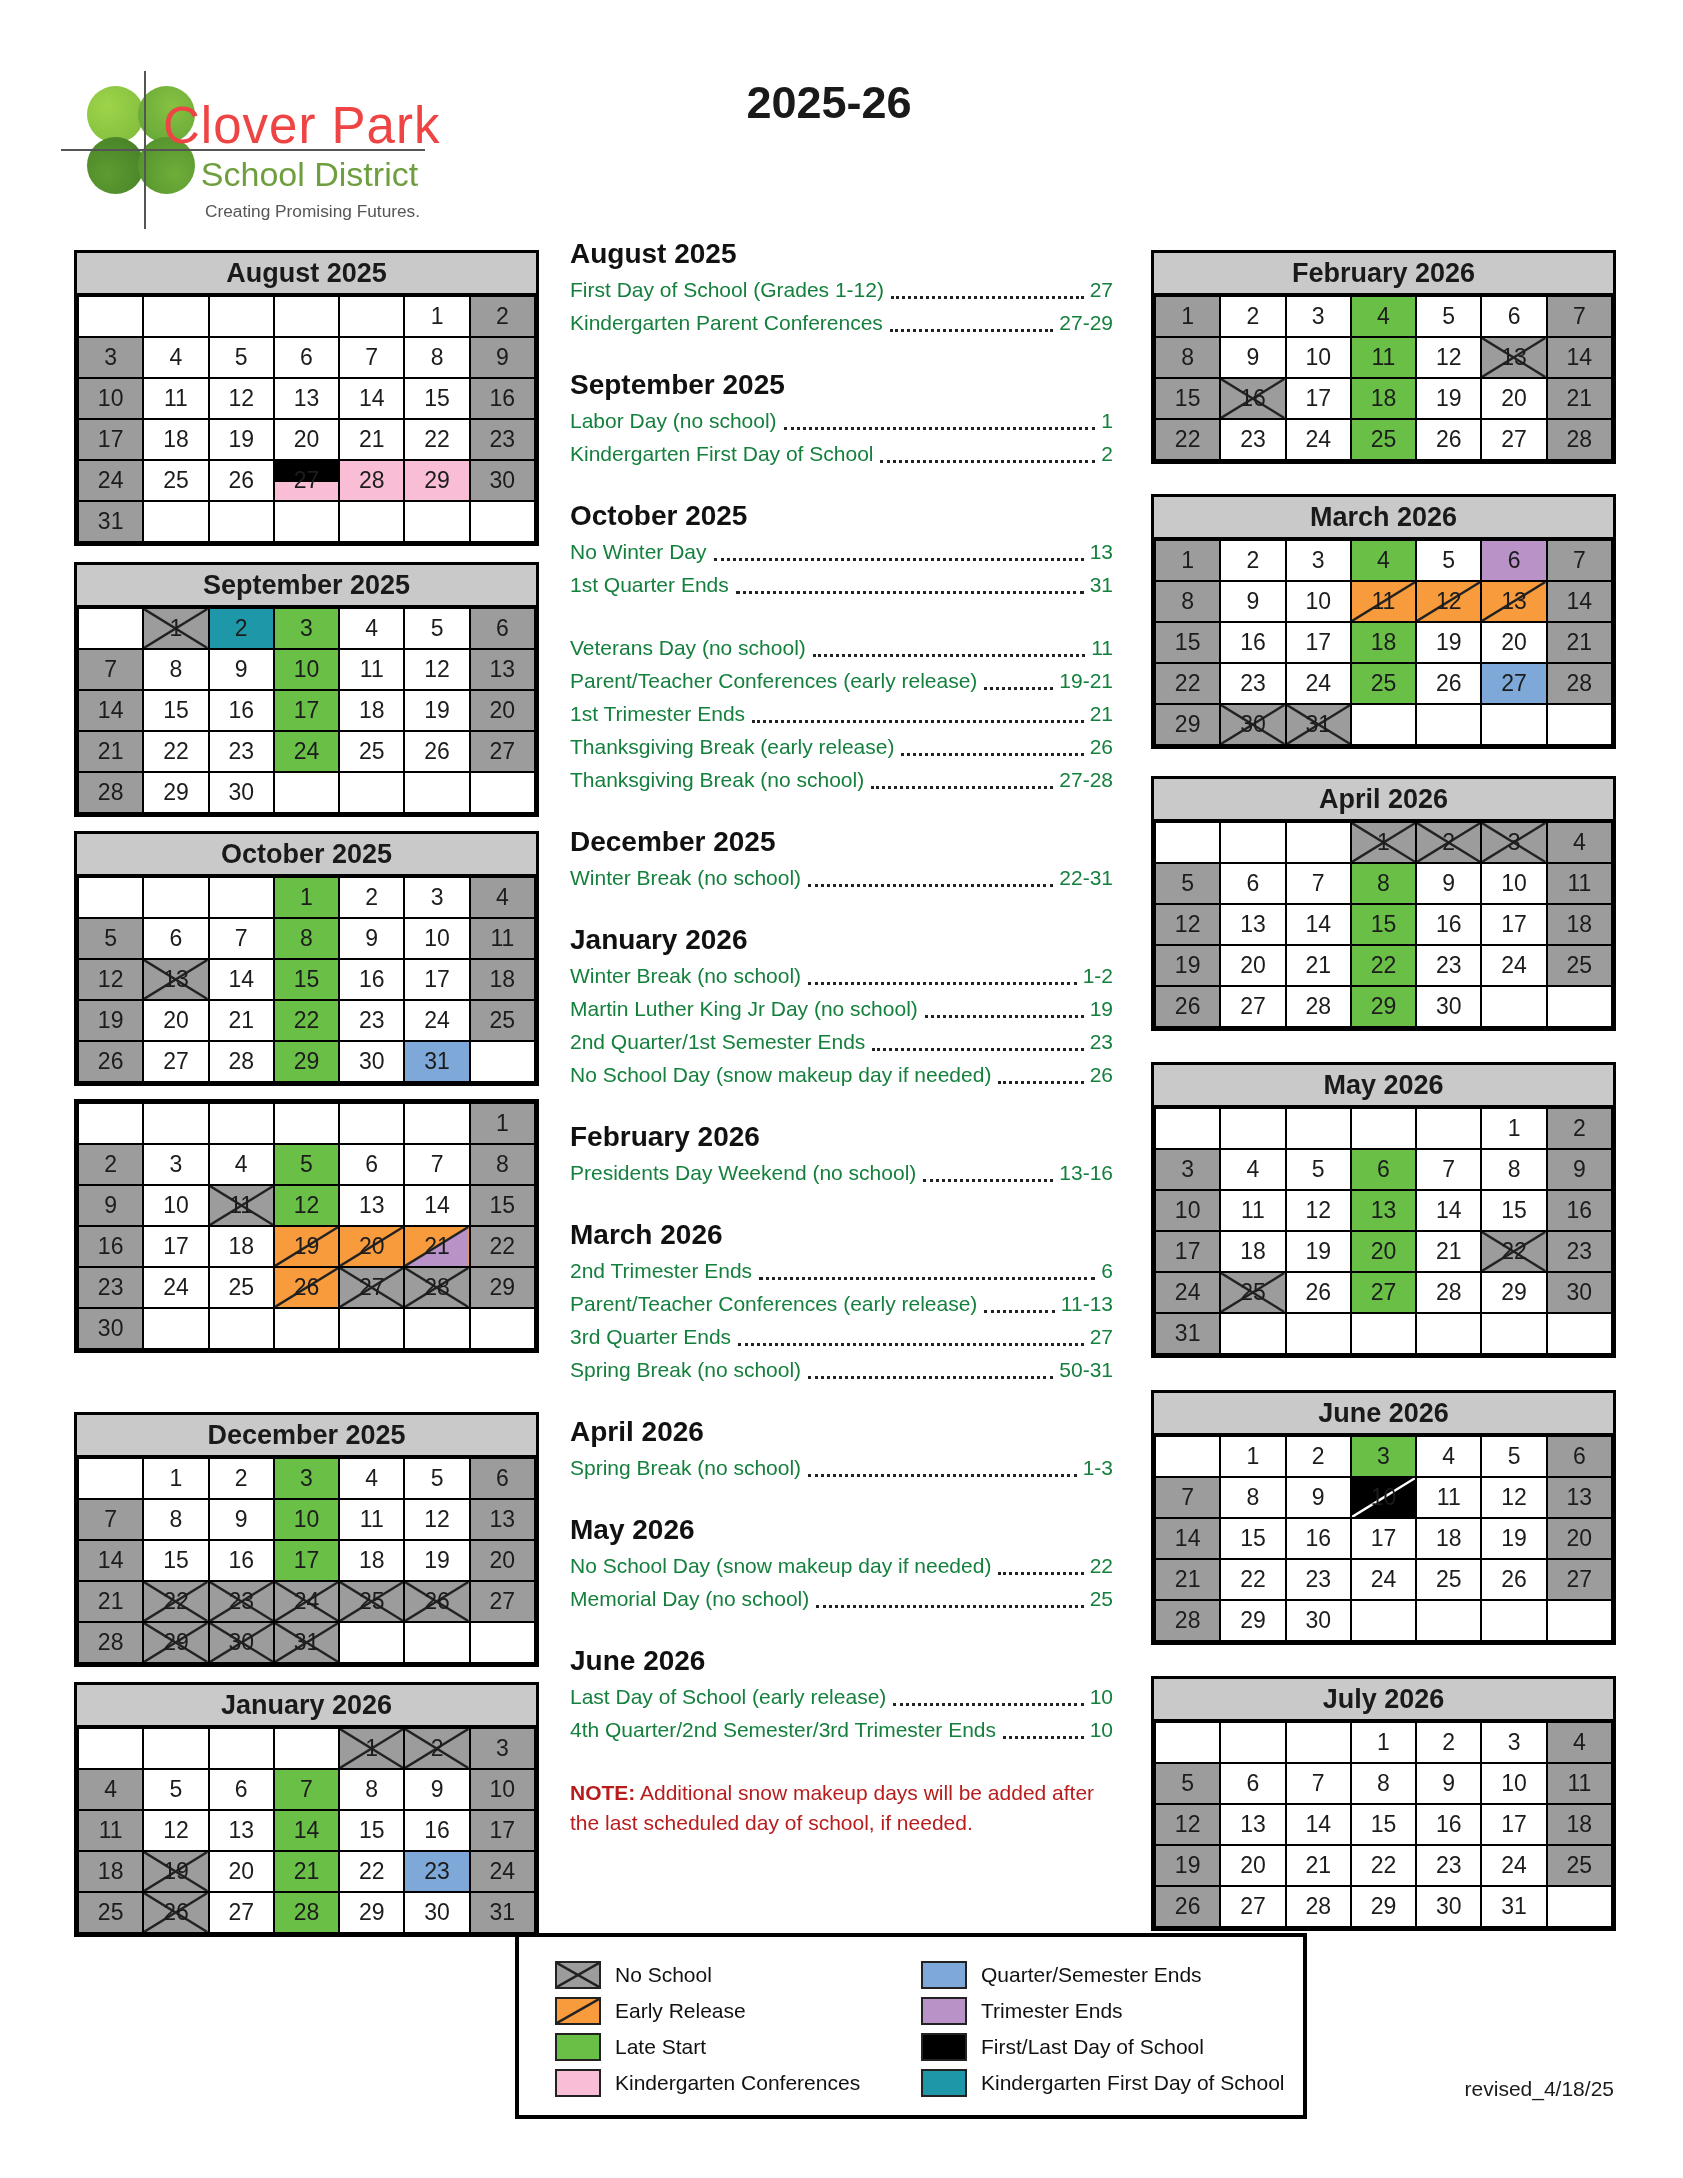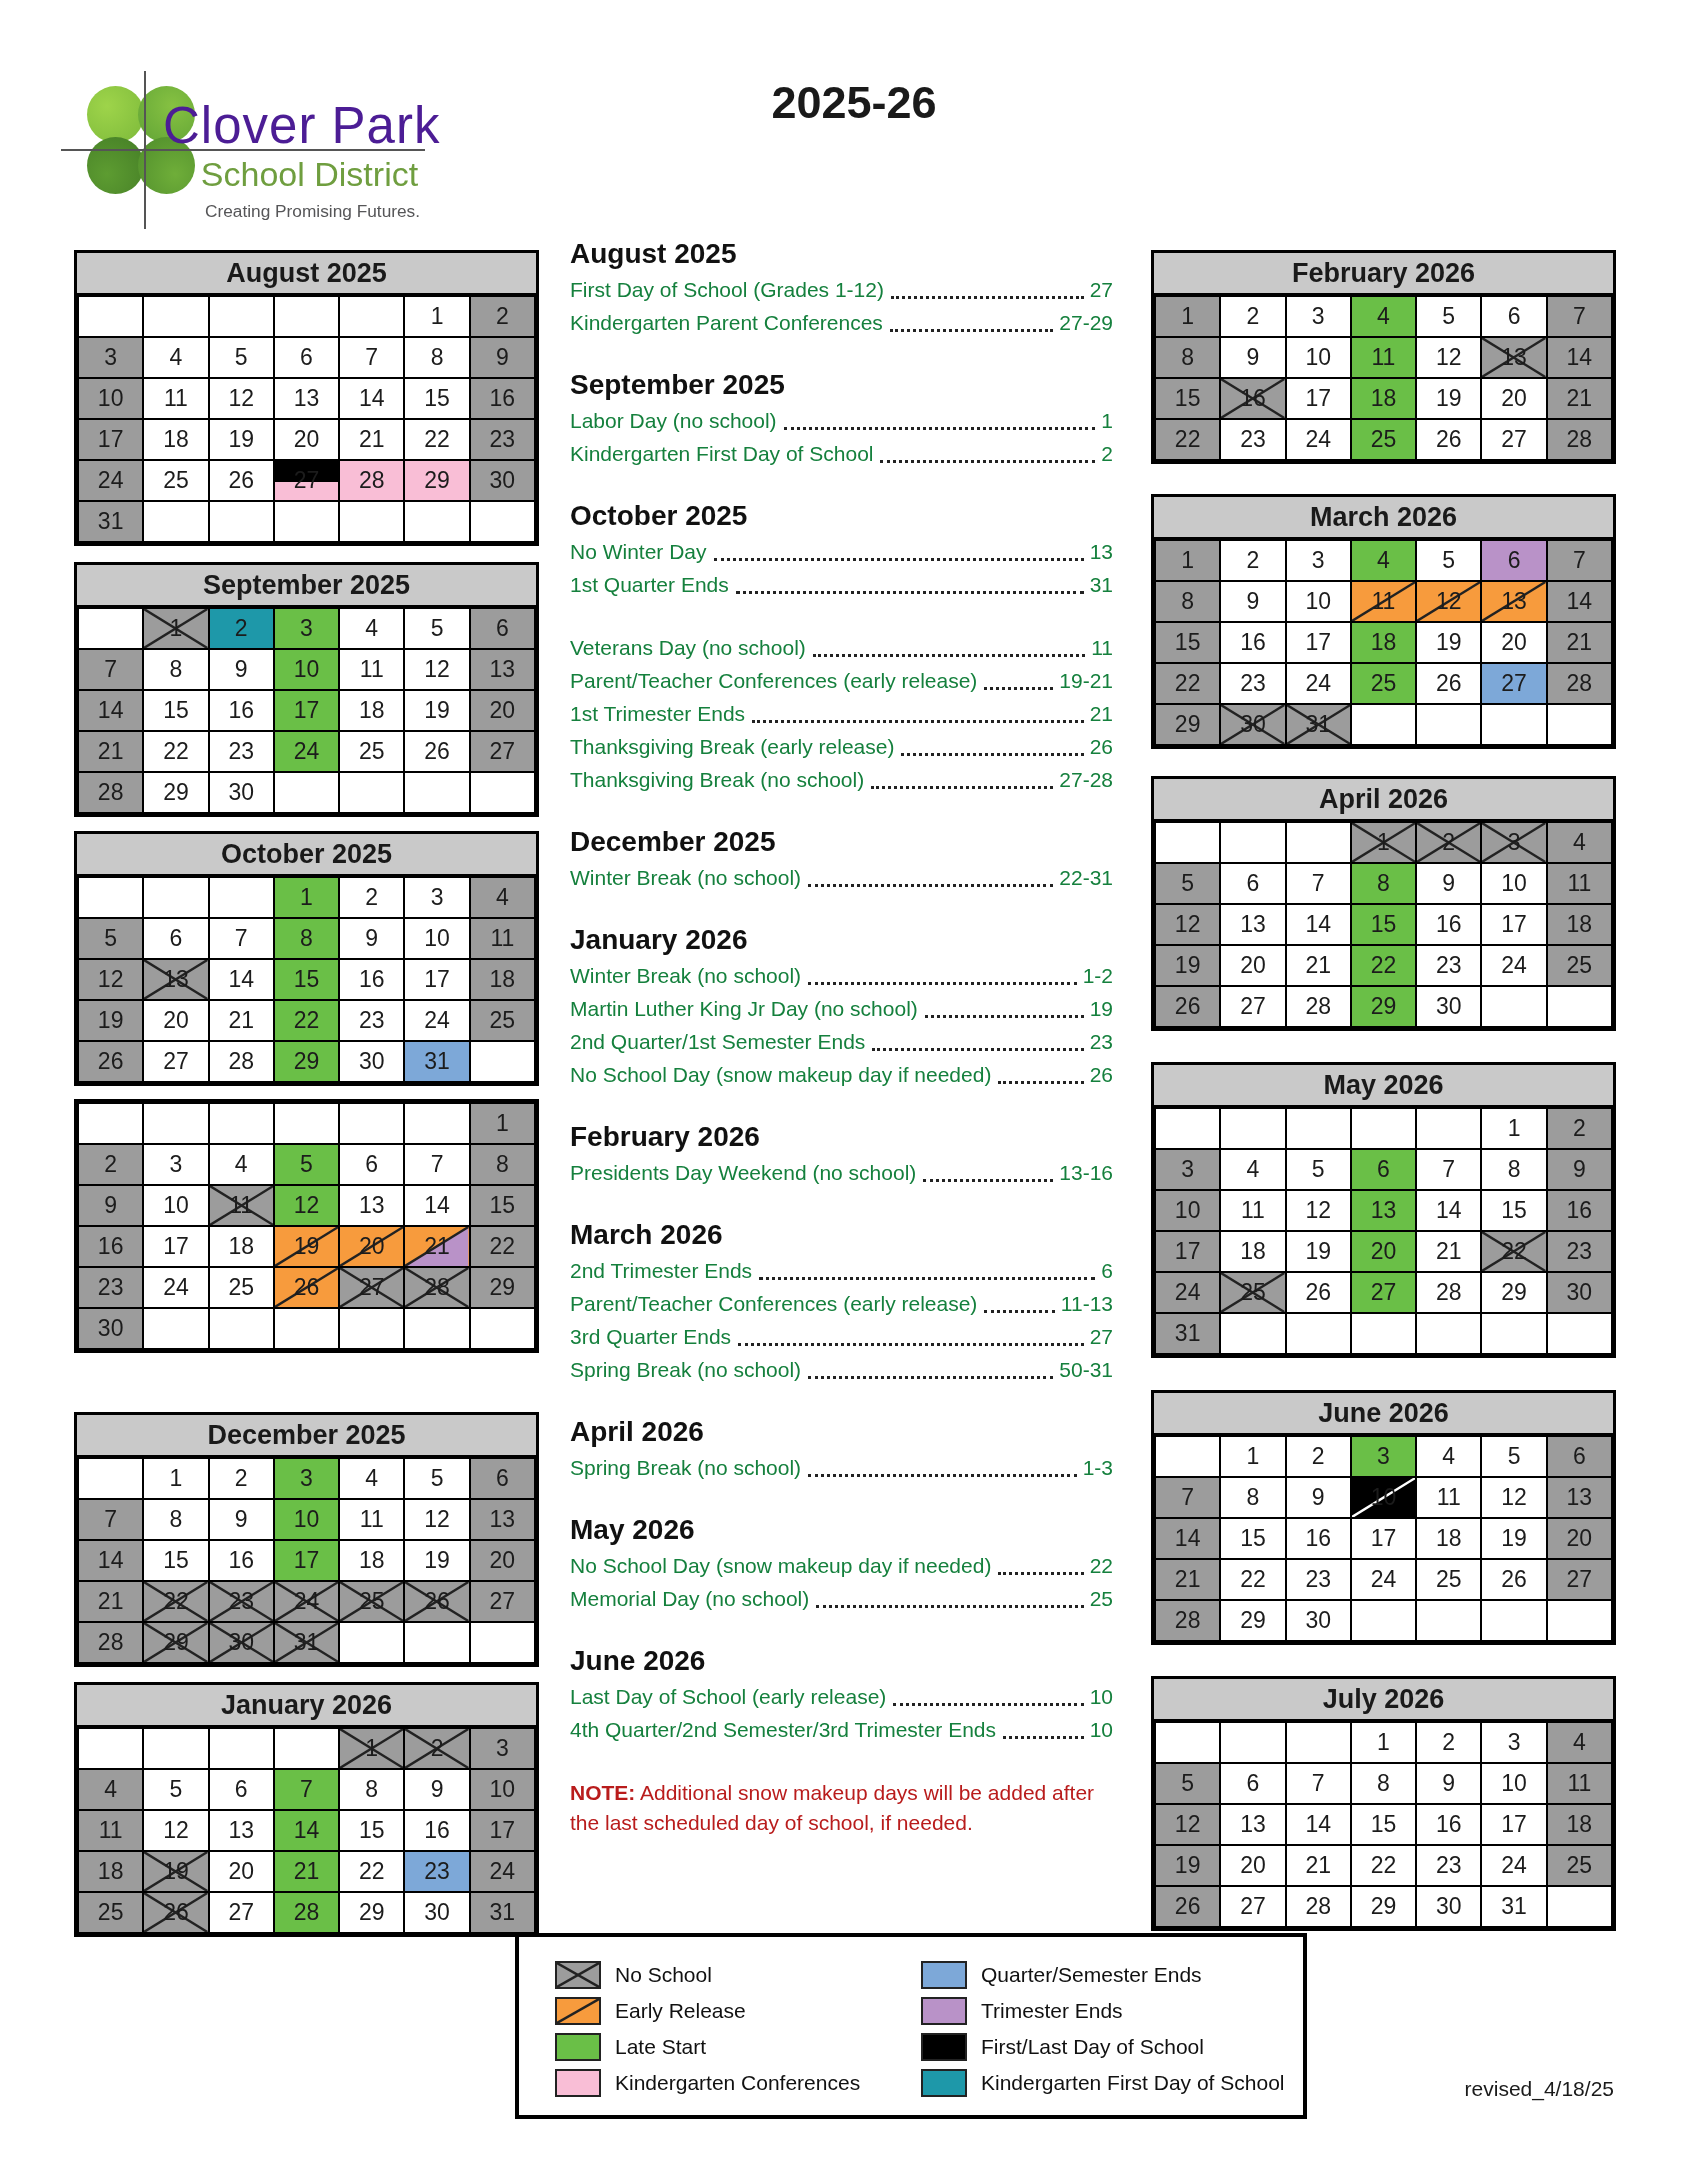--- a/index.html
+++ b/index.html
@@ -10,24 +10,24 @@
   
   .logo{position:absolute;left:69px;top:51px;width:436px;height:188px;}
   .clover{position:absolute;left:18px;top:35px;width:119px;height:119px;}
   .leaf{position:absolute;width:57px;height:57px;border-radius:50% 50% 50% 50%;}
   .leaf-tl{left:0;top:0;background:radial-gradient(circle at 35% 35%,#9ed44a,#7cb93a);}
   .leaf-tr{left:51px;top:0;background:radial-gradient(circle at 60% 35%,#86c142,#60a335);}
   .leaf-bl{left:0;top:51px;background:radial-gradient(circle at 35% 65%,#5d9c31,#447d26);}
   .leaf-br{left:51px;top:51px;background:radial-gradient(circle at 65% 65%,#6fae39,#4e8c2b);}
   .cross-v{position:absolute;left:75px;top:20px;width:1.5px;height:158px;background:#555;}
   .cross-h{position:absolute;left:-8px;top:98px;width:364px;height:1.5px;background:#555;}
-  .logo-line1{position:absolute;left:94px;top:45px;font-size:51px;letter-spacing:1px;color:#4c1d95;font-weight:400;}
+  .logo-line1{position:absolute;left:94px;top:45px;font-size:51px;letter-spacing:1px;color:#ef4444;font-weight:400;}
   .logo-line2{position:absolute;left:124px;top:104px;width:233px;text-align:center;font-size:34px;color:#6f9e3f;font-weight:400;}
   .logo-tagline{position:absolute;left:127px;top:150px;width:233px;text-align:center;font-size:17.3px;color:#565658;}
-  .doc-title{position:absolute;left:463px;top:77px;width:782px;text-align:center;font-weight:700;line-height:52px;font-size:45px;color:#1a1a1a;}
+  .doc-title{position:absolute;left:438px;top:77px;width:782px;text-align:center;font-weight:700;line-height:52px;font-size:45px;color:#1a1a1a;}
 
   
   .cal{position:absolute;width:465px;border:3px solid #000;box-sizing:border-box;background:#fff;}
   #cal-aug2025{left:74px;top:250px}  #cal-sep2025{left:74px;top:562px}
   #cal-oct2025{left:74px;top:831px}  #cal-nov2025{left:74px;top:1099px}
   #cal-dec2025{left:74px;top:1412px} #cal-jan2026{left:74px;top:1682px}
   #cal-feb2026{left:1151px;top:250px} #cal-mar2026{left:1151px;top:494px}
   #cal-apr2026{left:1151px;top:776px} #cal-may2026{left:1151px;top:1062px}
   #cal-jun2026{left:1151px;top:1390px} #cal-jul2026{left:1151px;top:1676px}
   .cal-title{height:40px;line-height:40px;text-align:center;background:var(--bar);

